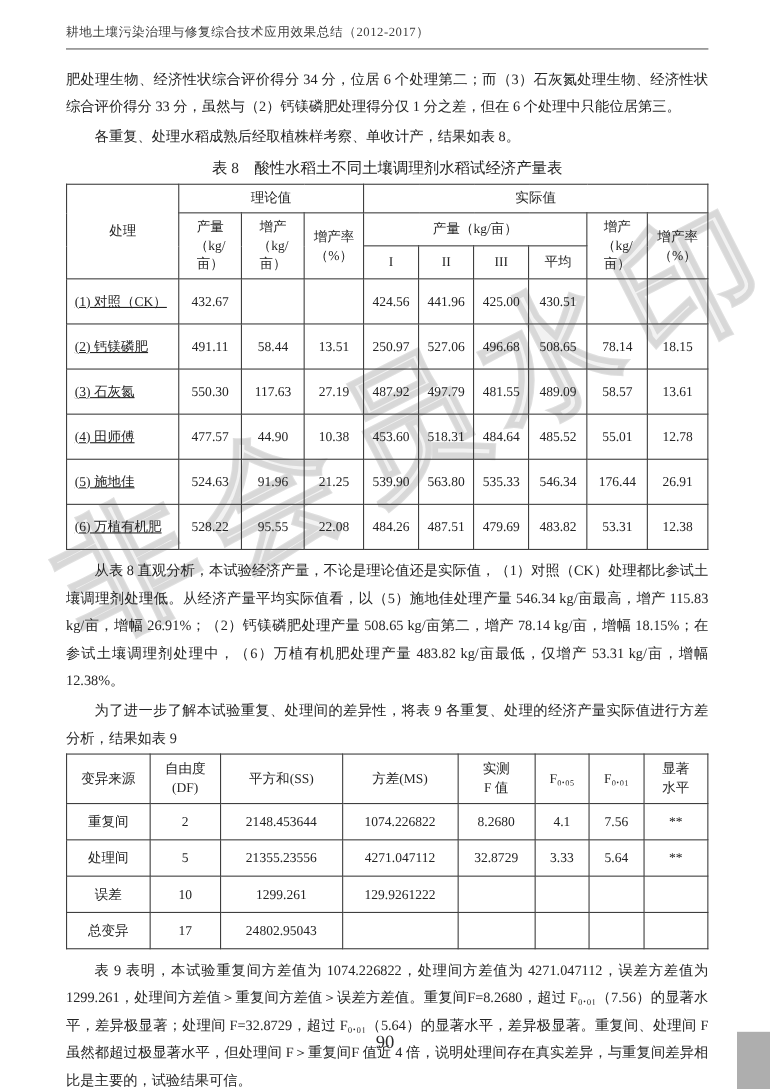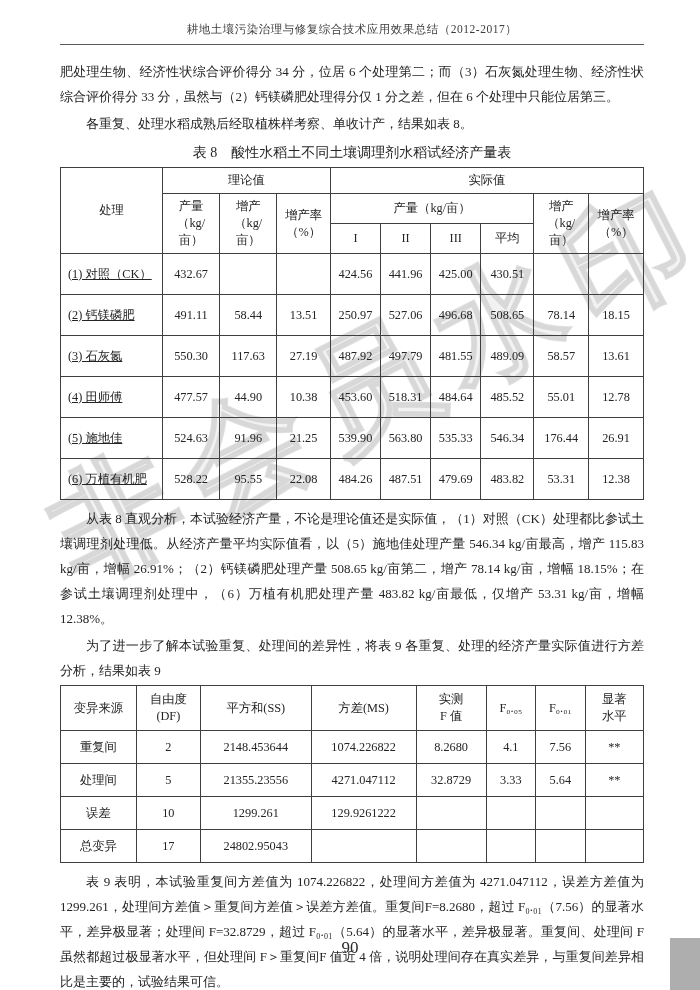--- a/index.html
+++ b/index.html
@@ -7,21 +7,21 @@
     position:relative;
     width:700px;height:990px;
     background:#ffffff;
     font-family:"Liberation Serif","DejaVu Serif",serif;
     color:#242424;
     overflow:hidden;
   }
   .inner{padding:22px 56px 0 60px;position:relative;z-index:2;}
   
   .running-head{
-    text-align:center;
+    text-align:left;
     font-size:11.5px;
     color:#3c3c3c;
     letter-spacing:.5px;
     padding-bottom:7px;
     border-bottom:1.6px solid #5a5a5a;
     margin-bottom:14px;
   }
   
   .para{
     font-size:13px;

